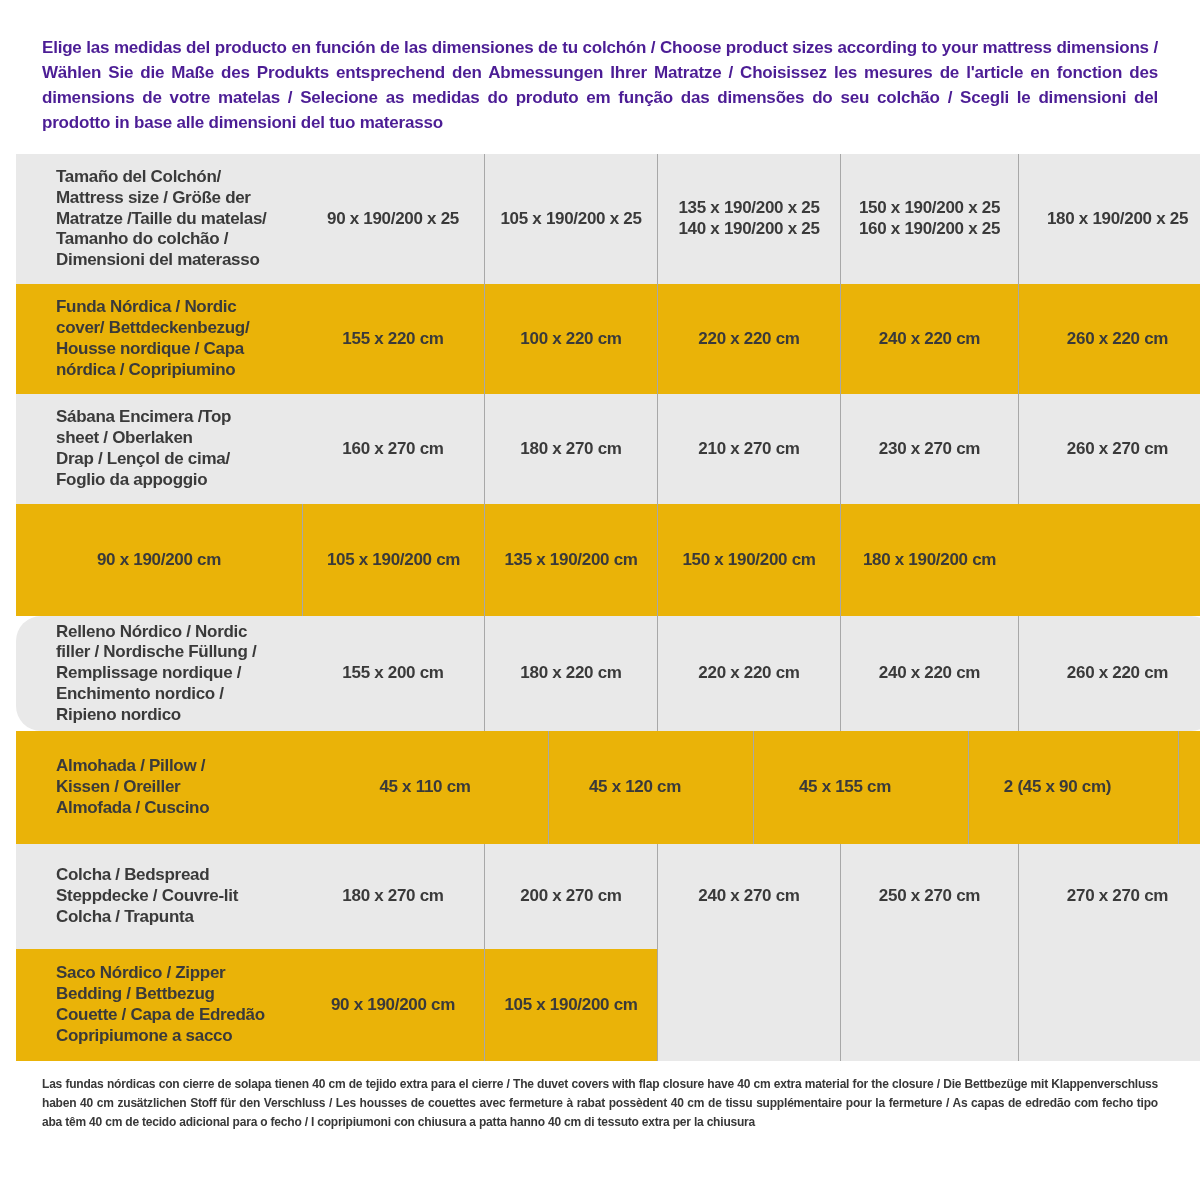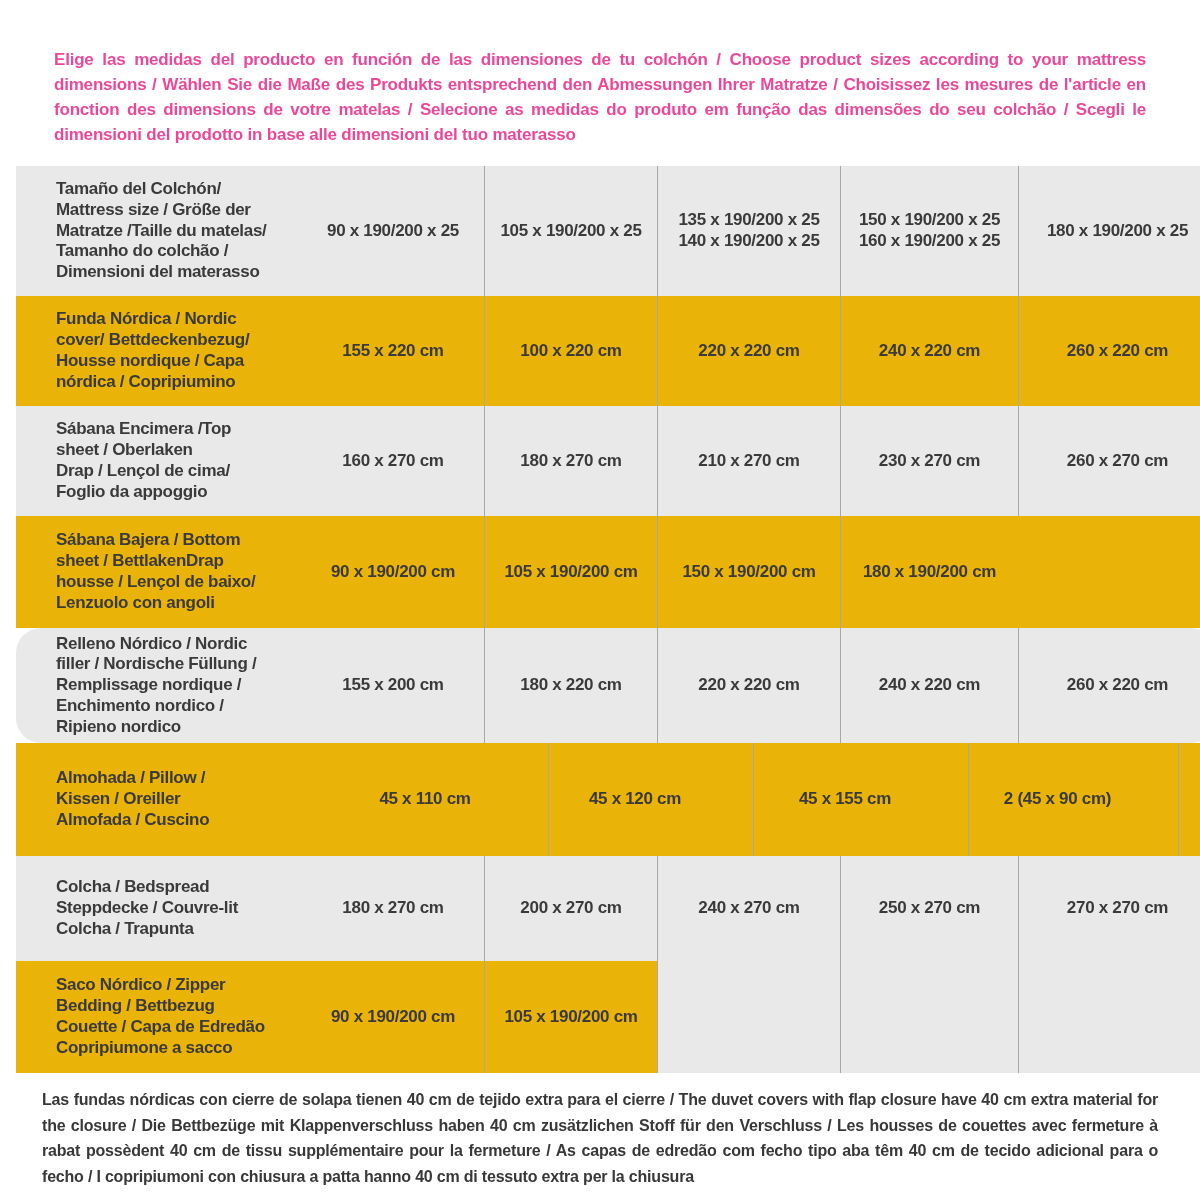--- a/index.html
+++ b/index.html
@@ -7,27 +7,27 @@
   body {
     width: 1200px;
     height: 1200px;
     background: #ffffff;
     font-family: "Liberation Sans", "DejaVu Sans", sans-serif;
     font-weight: bold;
     color: #3a3a3a;
     -webkit-font-smoothing: antialiased;
   }
   .intro {
-    margin: 12px;
+    margin: 0;
     padding: 36px 42px 0 42px;
     font-size: 17px;
     line-height: 1.47;
     text-align: justify;
     letter-spacing: -0.2px;
-    color: #ec4899;
+    color: #4c1d95;
   }
   .size-table {
     margin-top: 18px;
     width: 1200px;
     margin-left: 16px;
   }
   .t-row {
     display: grid;
     grid-template-columns: 286px 182px 173px 183px 178px 198px;
     height: 110px;
@@ -60,21 +60,21 @@
     text-align: center;
     padding: 0 8px;
   }
   
   .cell.v2, .cell.v3, .cell.v4, .cell.v5 { border-left: 1px solid #a8a8a8; }
   
   .cell.gfill { background: #e9e9e9; }
   .footnote {
     margin: 0;
     padding: 14px 42px 0 42px;
-    font-size: 16px;
+    font-size: 12px;
     line-height: 1.6;
     text-align: justify;
     letter-spacing: -0.2px;
     color: #383838;
   }
 </style>
 </head>
 <body>
 
 <div class="page">
@@ -116,26 +116,23 @@
 Drap / Lençol de cima/
 Foglio da appoggio</div>
       <div class="cell val v1">160 x 270 cm</div>
       <div class="cell val v2">180 x 270 cm</div>
       <div class="cell val v3">210 x 270 cm</div>
       <div class="cell val v4">230 x 270 cm</div>
       <div class="cell val v5">260 x 270 cm</div>
     </div>
 
     <div class="t-row row-bajera">
-      <div class="cell label">Sábana Bajera / Bottom
-sheet / BettlakenDrap
-housse / Lençol de baixo/
-Lenzuolo con angoli</div>
       <div class="cell val v1">90 x 190/200 cm</div>
       <div class="cell val v2">105 x 190/200 cm</div>
+      <div class="cell val v3">135 x 190/200 cm</div>
       <div class="cell val v4">150 x 190/200 cm</div>
       <div class="cell val v5">180 x 190/200 cm</div>
     </div>
 
     <div class="t-row row-relleno stripe">
       <div class="cell label">Relleno Nórdico / Nordic
 filler / Nordische Füllung /
 Remplissage nordique /
 Enchimento nordico /
 Ripieno nordico</div>

